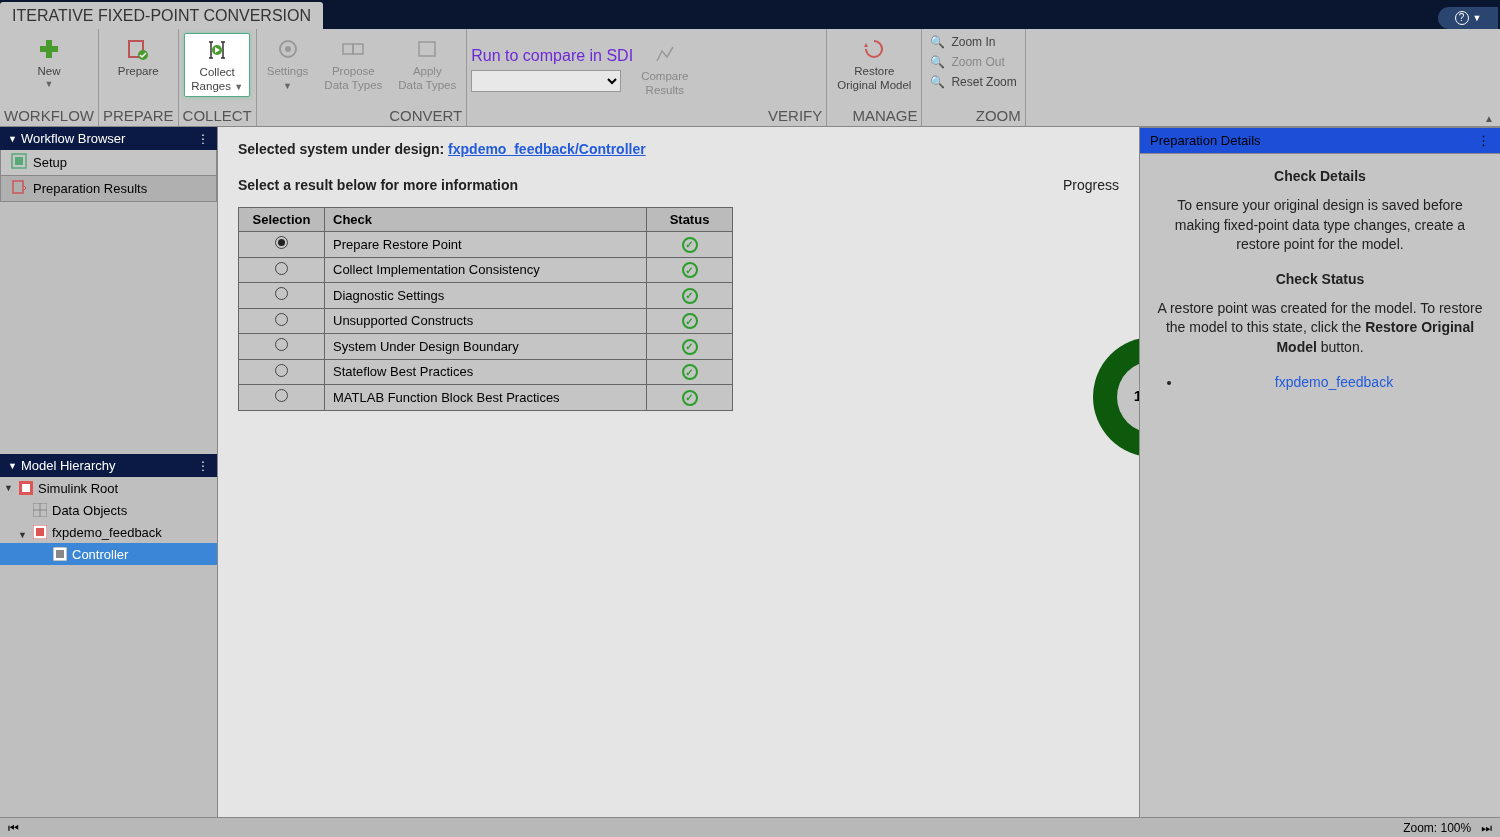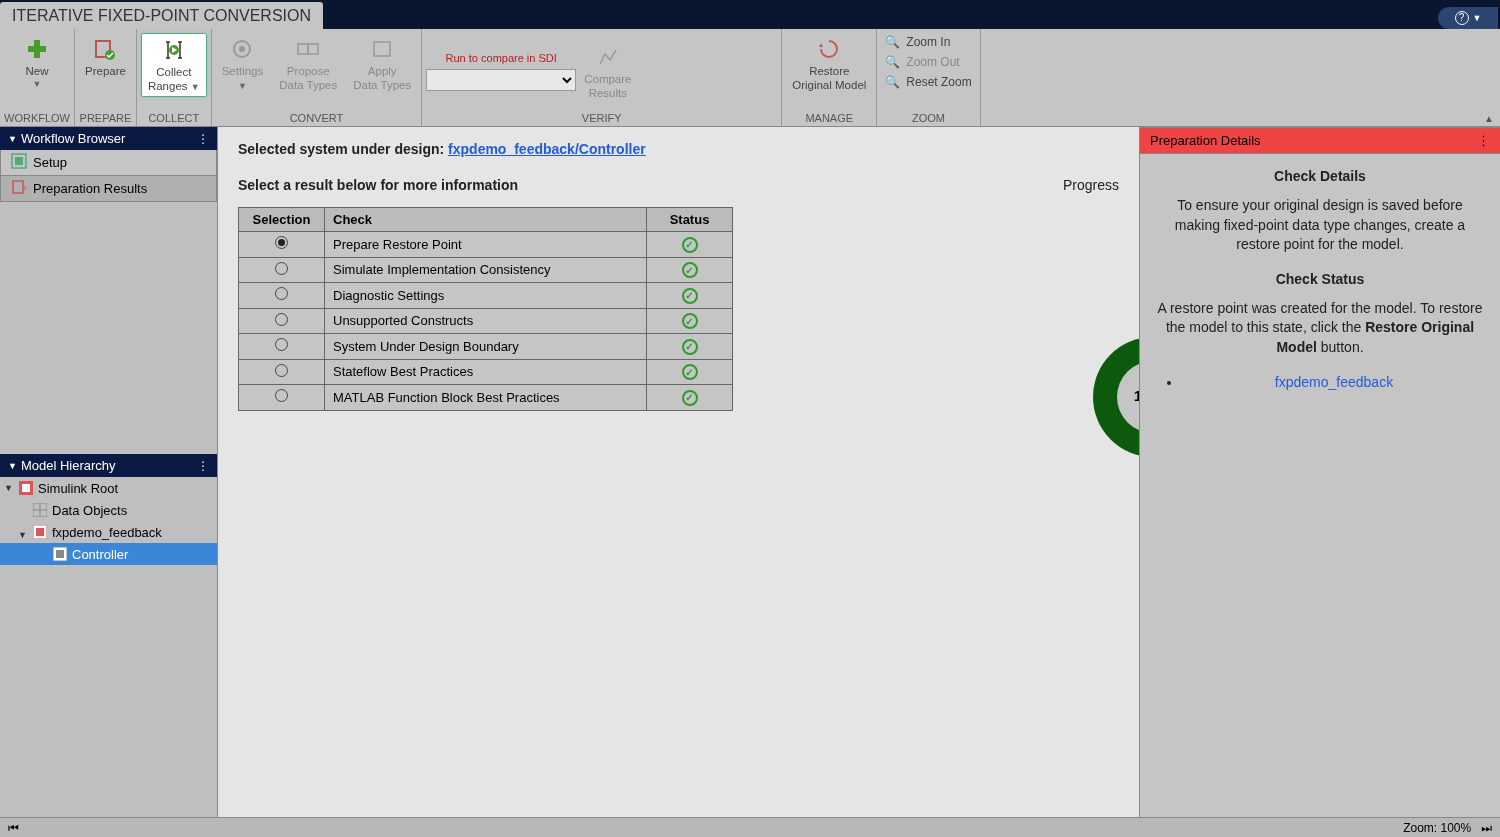--- a/index.html
+++ b/index.html
@@ -7,21 +7,21 @@
 
 
 .tab-bar { height: 29px; background: #0a1530; display: flex; align-items: flex-end; }
 .tab { background: #c5c5c5; color: #333; font-size: 16px; padding: 6px 12px; border-top-left-radius: 3px; border-top-right-radius: 3px; height: 27px; display: flex; align-items: center; }
 .help-pill { margin-left: auto; background: #2a4570; color: #fff; width: 60px; height: 22px; border-radius: 11px 0 0 11px; margin-right: 2px; display: flex; align-items: center; justify-content: center; gap: 4px; }
 
 
 .ribbon { height: 98px; background: #c5c5c5; border-bottom: 1px solid #888; display: flex; }
 .ribbon-group { border-right: 1px solid #999; display: flex; flex-direction: column; align-items: center; justify-content: space-between; padding: 4px 4px 0 4px; }
 .ribbon-buttons { display: flex; gap: 4px; flex: 1; align-items: flex-start; }
-.ribbon-label { font-size: 11px; color: #555; text-align: center; padding: 2px 0; width: 100%; }
+.ribbon-label { font-size: 15px; color: #555; text-align: right; padding: 2px 0; width: 100%; }
 .rbtn { display: flex; flex-direction: column; align-items: center; padding: 2px 6px; cursor: pointer; }
 .rbtn-icon { width: 28px; height: 28px; display: flex; align-items: center; justify-content: center; margin-bottom: 2px; }
 .rbtn-text { font-size: 11.5px; color: #444; text-align: center; line-height: 1.2; }
 .rbtn.disabled .rbtn-text { color: #888; }
 .rbtn.highlight { background: #fff; border: 1px solid #5a8; border-radius: 2px; box-shadow: 0 0 4px rgba(0,200,100,0.3); }
 .dropdown-caret { font-size: 9px; color: #666; }
 .verify-group .ribbon-buttons { flex-direction: column; gap: 2px; align-items: center; }
 .sdi-select { width: 150px; height: 22px; background: #e8e8e8; border: 1px solid #999; font-size: 11px; }
 .zoom-group .ribbon-buttons { flex-direction: column; gap: 2px; align-items: flex-start; }
 .zoom-row { display: flex; align-items: center; gap: 6px; font-size: 12px; color: #444; cursor: pointer; padding: 2px 4px; }
@@ -65,21 +65,21 @@
 
 .donut-wrap { position: absolute; left: 870px; top: 210px; width: 130px; text-align: center; }
 .donut { width: 120px; height: 120px; border-radius: 50%; background: #0d5a0d; position: relative; margin: 0 auto; }
 .donut::after { content: ''; position: absolute; width: 72px; height: 72px; background: #c5c5c5; border-radius: 50%; top: 24px; left: 24px; }
 .donut-text { position: absolute; top: 50px; left: 0; width: 100%; text-align: center; font-size: 15px; font-weight: bold; z-index: 2; }
 
 .complete-msg { color: #1a7a1a; font-size: 14px; margin-top: 30px; }
 
 
 .right-panel { width: 360px; background: #c5c5c5; }
-.right-header { background: #ef4444; border-bottom: 1px solid #888; font-size: 13px; padding: 5px 10px; position: relative; border-top: 1px solid #888; }
+.right-header { background: #1d4ed8; border-bottom: 1px solid #888; font-size: 13px; padding: 5px 10px; position: relative; border-top: 1px solid #888; }
 .right-header .menu-dots { position: absolute; right: 10px; top: 5px; }
 .right-body { padding: 14px 14px; font-size: 14px; color: #222; text-align: center; }
 .right-body h4 { font-size: 14px; font-weight: bold; margin-bottom: 12px; }
 .right-body p { margin-bottom: 16px; line-height: 1.4; }
 .right-body ul { margin-left: 28px; }
 .right-body a { color: #225bdd; text-decoration: none; }
 
 
 .status-bar { height: 20px; background: #b8b8b8; border-top: 1px solid #888; display: flex; align-items: center; font-size: 12px; padding: 0 8px; position: absolute; bottom: 0; width: 100%; }
 .status-bar .zoom-text { margin-left: auto; margin-right: 10px; }
@@ -179,21 +179,21 @@
         <div class="rbtn-text" style="white-space:pre-line;">Apply
 Data Types</div>
       </div>
     </div>
     <div class="ribbon-label">CONVERT</div>
   </div>
 
   <div class="ribbon-group verify-group" style="width:360px;">
     <div class="ribbon-buttons" style="flex-direction:row;align-items:center;width:100%;">
       <div style="display:flex;flex-direction:column;gap:4px;">
-        <div class="rbtn-text" style="color:#b91c1c;font-size:11px;">Run to compare in SDI</div>
+        <div class="rbtn-text" style="color:#6d28d9;font-size:16px;">Run to compare in SDI</div>
         <select class="sdi-select"></select>
       </div>
       <div class="rbtn disabled">
         <div class="rbtn-icon">
             <svg width="22" height="22">
               <path d="M3 18 l5 -10 l5 6 l6 -10" stroke="#999" fill="none" stroke-width="1.5"></path>
             </svg>
           </div>
         <div class="rbtn-text" style="white-space:pre-line;">Compare
 Results</div>
@@ -328,21 +328,21 @@
             </tr>
           </thead>
           <tbody id="check-tbody">
               <tr>
                 <td class="sel-cell"><span class="radio checked"></span></td>
                 <td>Prepare Restore Point</td>
                 <td class="stat-cell"><span class="check-ok">✓</span></td>
               </tr>
               <tr>
                 <td class="sel-cell"><span class="radio"></span></td>
-                <td>Simulate Implementation Consistency</td>
+                <td>Collect Implementation Consistency</td>
                 <td class="stat-cell"><span class="check-ok">✓</span></td>
               </tr>
               <tr>
                 <td class="sel-cell"><span class="radio"></span></td>
                 <td>Diagnostic Settings</td>
                 <td class="stat-cell"><span class="check-ok">✓</span></td>
               </tr>
               <tr>
                 <td class="sel-cell"><span class="radio"></span></td>
                 <td>Unsupported Constructs</td>

